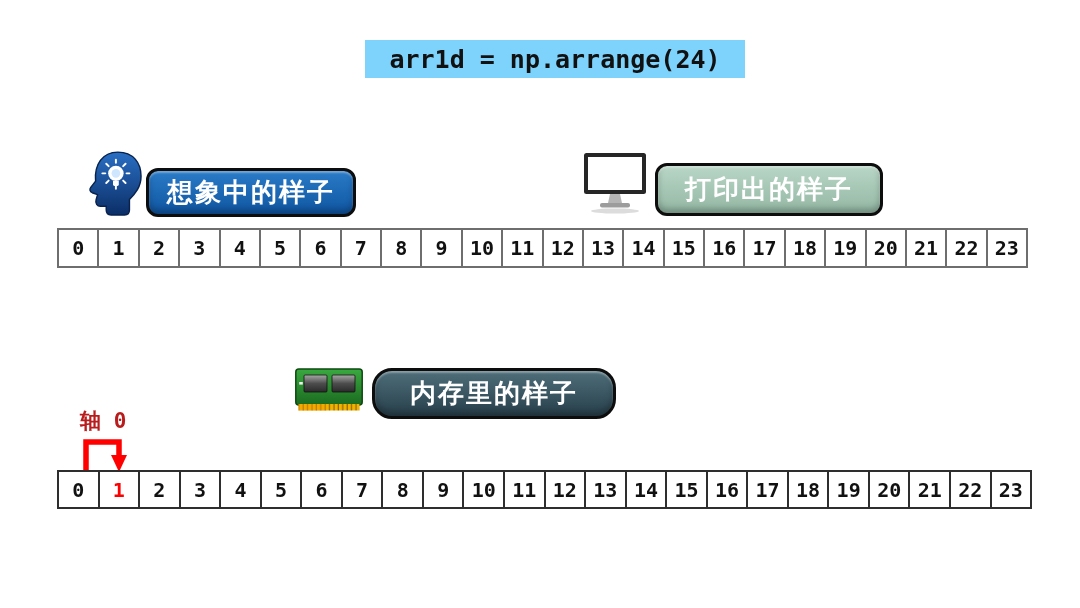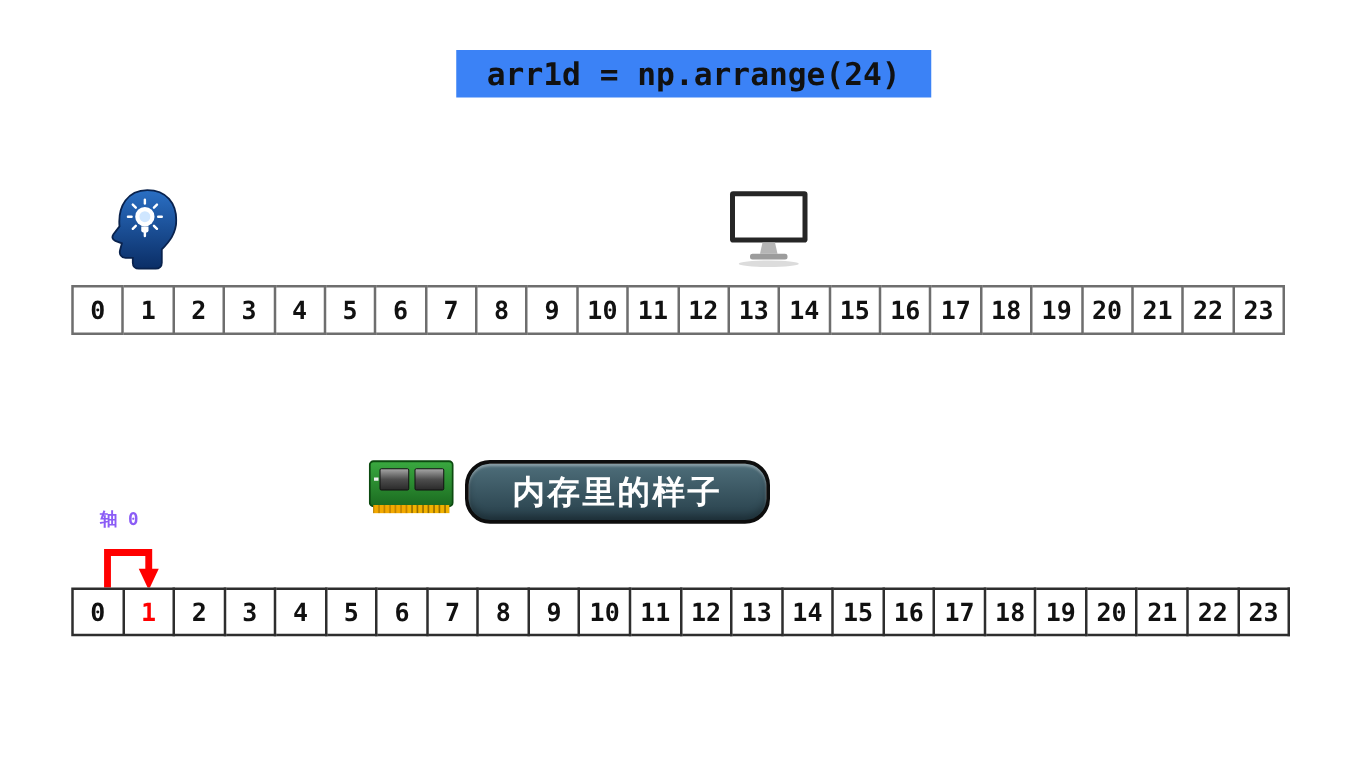--- a/index.html
+++ b/index.html
@@ -3,21 +3,21 @@
 <meta charset="utf-8">
 <style>
   html,body{margin:0;padding:0;background:#fff;}
   .canvas{
     position:relative;width:1080px;height:608px;background:#ffffff;
     font-family:"Liberation Sans",sans-serif;overflow:hidden;
   }
   
   .code-title{
     position:absolute;left:365px;top:40px;width:380px;height:38px;
-    background:#3b82f6;display:flex;align-items:center;justify-content:center;
+    background:#7dd3fc;display:flex;align-items:center;justify-content:center;
     font-family:"DejaVu Sans Mono",monospace;font-weight:bold;font-size:25px;color:#111;
   }
   
   .pill{
     position:absolute;display:flex;align-items:center;justify-content:center;
     border:3px solid #0d0d0d;border-radius:12px;color:#ffffff;
     font-weight:bold;font-size:26px;letter-spacing:2px;
     box-shadow:inset 0 2px 2px rgba(255,255,255,.35), inset 0 -4px 6px rgba(0,0,0,.25);
   }
   .pill-blue{left:146px;top:168px;width:204px;height:43px;
@@ -41,21 +41,21 @@
     box-sizing:border-box;
   }
   .row-conceptual .cell{border:2px solid #6e6e6e;border-left:none;}
   .row-conceptual .cell:first-child{border-left:2px solid #6e6e6e;}
   .row-memory .cell{border:2px solid #2e2e2e;border-left:none;}
   .row-memory .cell:first-child{border-left:2px solid #2e2e2e;}
   .cell.highlight{color:#ff0000;}
   
   .axis-label{
     position:absolute;left:80px;top:407px;
-    font-family:"DejaVu Sans Mono",monospace;font-weight:bold;font-size:14px;color:#8b5cf6;
+    font-family:"DejaVu Sans Mono",monospace;font-weight:bold;font-size:21px;color:#b91c1c;
   }
   .axis-arrow{position:absolute;left:76px;top:437px;width:52px;height:36px;}
 </style>
 </head>
 <body>
 
 <div class="canvas">
 
   <div class="code-title">arr1d = np.arrange(24)</div>
 
@@ -74,28 +74,34 @@
         <line x1="44" y1="24" x2="47" y2="24"></line>
       <line x1="23" y1="14" x2="25.5" y2="16.5"></line>
         <line x1="40.5" y1="31.5" x2="43" y2="34"></line>
       <line x1="23" y1="34" x2="25.5" y2="31.5"></line>
         <line x1="40.5" y1="16.5" x2="43" y2="14"></line>
     </g>
     <circle cx="33" cy="24" r="8" fill="#ffffff"></circle>
     <path d="M30 32 h6 v3.5 a1.5 1.5 0 0 1 -1.5 1.5 h-3 a1.5 1.5 0 0 1 -1.5 -1.5 Z" fill="#ffffff"></path>
     <circle cx="33" cy="24" r="4.5" fill="#cfe6ff"></circle>
   </svg>
+  <div class="pill pill-blue">
+    <span>想象中的样子</span>
+  </div>
 
   <svg class="icon icon-monitor" viewBox="0 0 64 62">
     <rect x="1" y="1" width="62" height="41" rx="2.5" fill="#262626"></rect>
     <rect x="5" y="5" width="54" height="33" fill="#ffffff"></rect>
     <polygon points="27,42 37,42 39,51 25,51" fill="#b5b5b5"></polygon>
     <rect x="17" y="51" width="30" height="4.5" rx="2" fill="#9c9c9c"></rect>
     <ellipse cx="32" cy="59" rx="24" ry="2.6" fill="#dcdcdc"></ellipse>
   </svg>
+  <div class="pill pill-green">
+    <span>打印出的样子</span>
+  </div>
 
   <div class="array-row row-conceptual">
       <div class="cell">0</div>
       <div class="cell">1</div>
       <div class="cell">2</div>
       <div class="cell">3</div>
       <div class="cell">4</div>
       <div class="cell">5</div>
       <div class="cell">6</div>
       <div class="cell">7</div>

